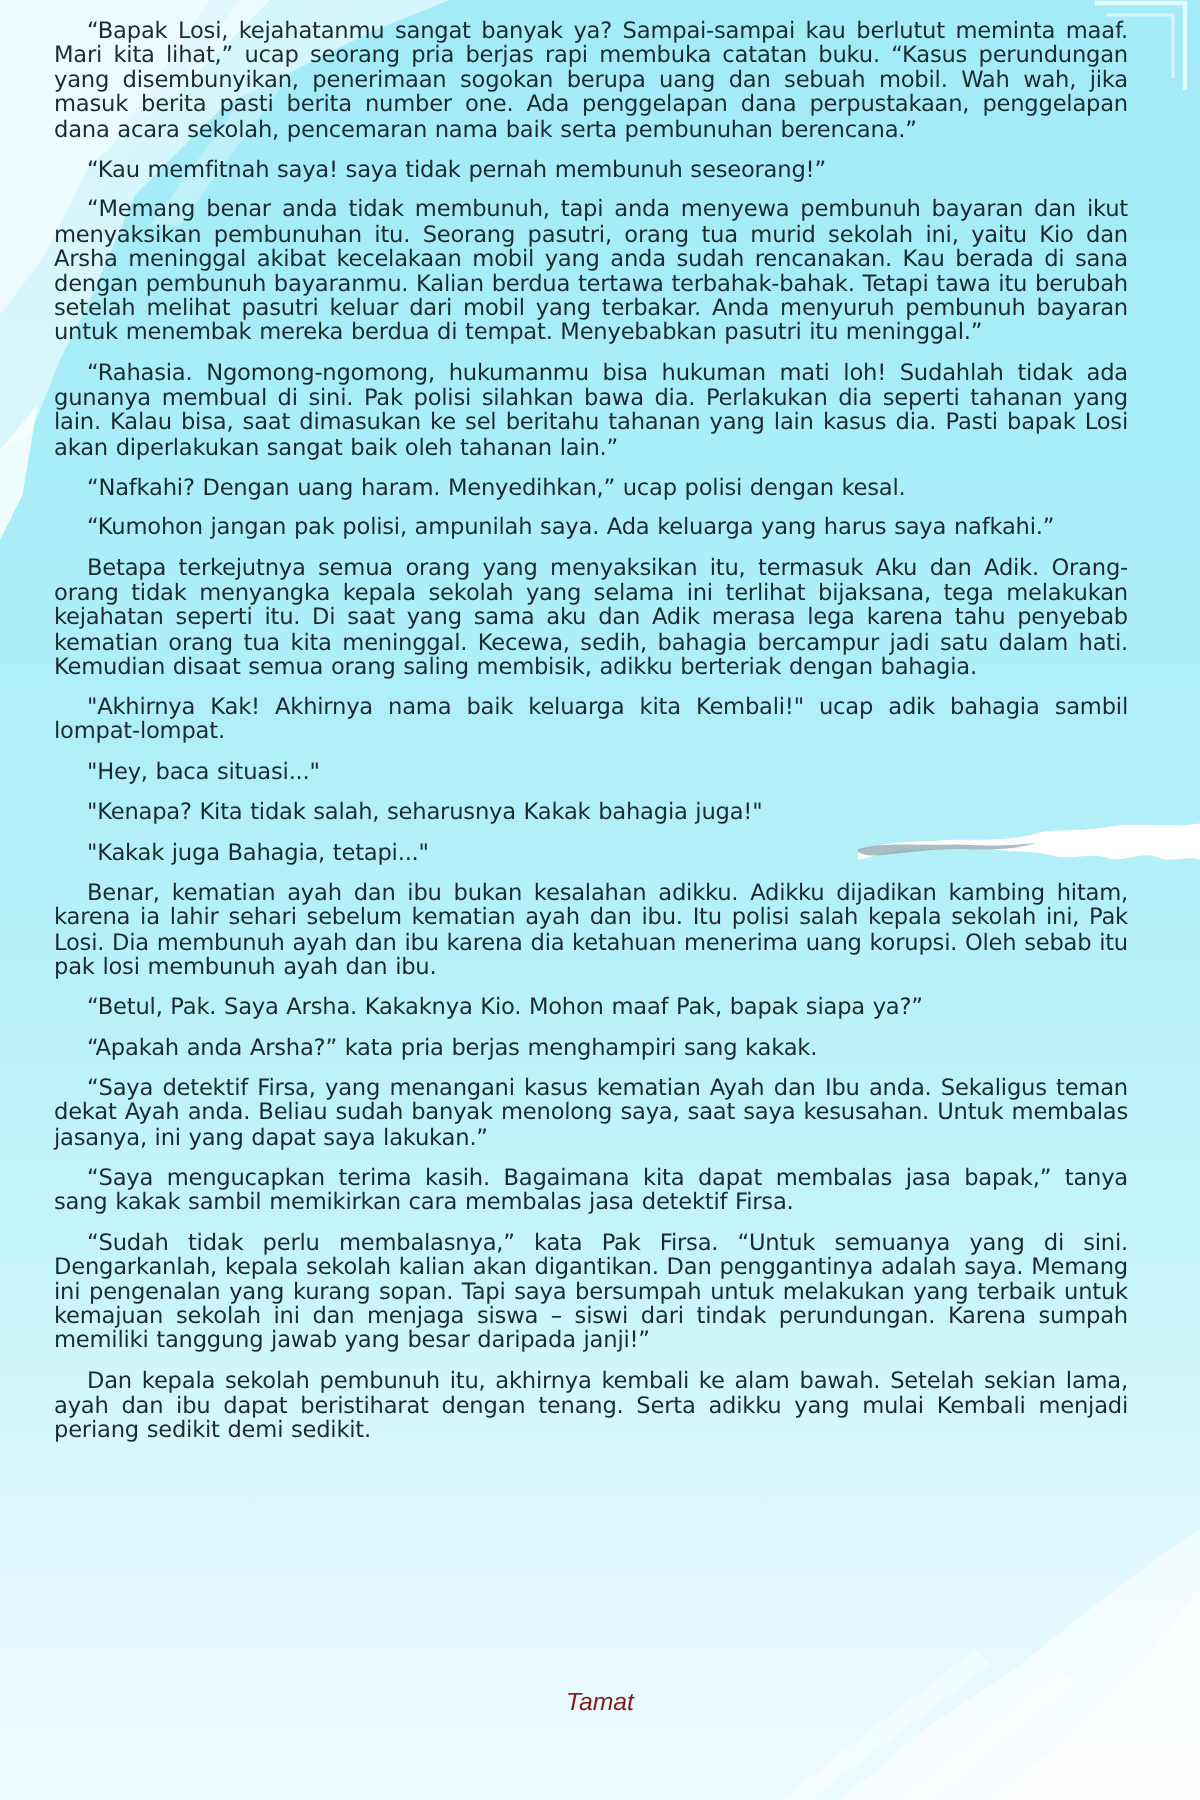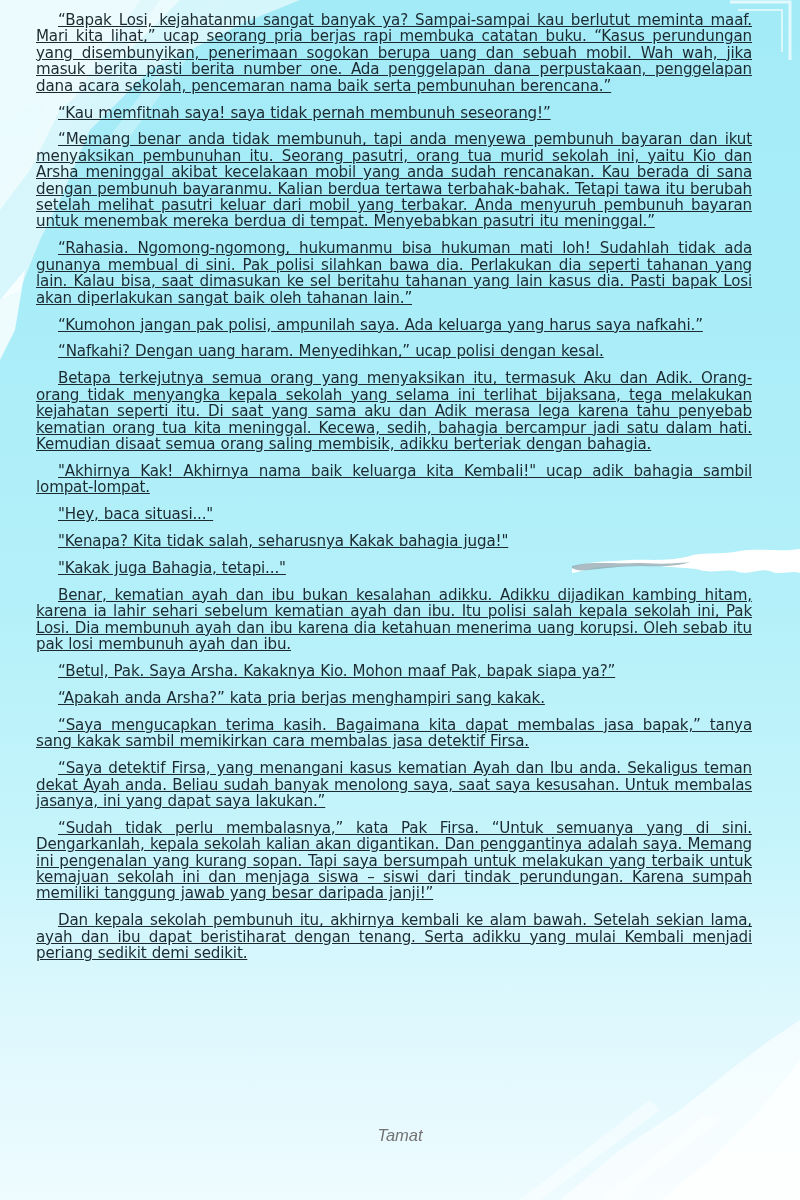--- a/index.html
+++ b/index.html
@@ -22,42 +22,41 @@
     }
     .page {
       position: absolute;
       left: 36px;
       right: 48px;
       top: 12px;
       font-size: 15.1px;
       line-height: 16.4px;
       letter-spacing: -0.15px;
       text-align: justify;
-      text-decoration: underline;
     }
     .page p {
       margin: 0 0 10.5px 0;
       text-indent: 22px;
       word-spacing: 0.5px;
     }
     .page p.short {
       text-align: left;
     }
     .page p.last {
       margin-bottom: 33px;
     }
     .tamat {
       position: absolute;
       left: 0;
       right: 0;
       top: 1126px;
       text-align: center;
       font-style: italic;
       font-size: 16.5px;
-      color: #737373;
+      color: #7f1d1d;
       font-family: "Liberation Sans", sans-serif;
       text-indent: 0;
       padding-left: 0;
     }
   </style>
 </head>
 <body>
 
 <svg class="bg-layer" width="800" height="1200" viewBox="0 0 800 1200" xmlns="http://www.w3.org/2000/svg">
 
@@ -79,29 +78,29 @@
   <path d="M800 1060 L800 1200 L660 1200 L710 1160 L760 1110 Z" fill="#ffffff" opacity="0.7"></path>
   <path d="M520 1200 L540 1200 L660 1110 L650 1100 Z" fill="#ffffff" opacity="0.45"></path>
   <path d="M600 1200 L620 1200 L720 1120 L705 1115 Z" fill="#ffffff" opacity="0.4"></path>
 </svg>
 
 <main class="page">
   <p>“Bapak Losi, kejahatanmu sangat banyak ya? Sampai-sampai kau berlutut meminta maaf. Mari kita lihat,” ucap seorang pria berjas rapi membuka catatan buku. “Kasus perundungan yang disembunyikan, penerimaan sogokan berupa uang dan sebuah mobil. Wah wah, jika masuk berita pasti berita number one. Ada penggelapan dana perpustakaan, penggelapan dana acara sekolah, pencemaran nama baik serta pembunuhan berencana.”</p>
   <p class="short">“Kau memfitnah saya! saya tidak pernah membunuh seseorang!”</p>
   <p>“Memang benar anda tidak membunuh, tapi anda menyewa pembunuh bayaran dan ikut menyaksikan pembunuhan itu. Seorang pasutri, orang tua murid sekolah ini, yaitu Kio dan Arsha meninggal akibat kecelakaan mobil yang anda sudah rencanakan. Kau berada di sana dengan pembunuh bayaranmu. Kalian berdua tertawa terbahak-bahak. Tetapi tawa itu berubah setelah melihat pasutri keluar dari mobil yang terbakar. Anda menyuruh pembunuh bayaran untuk menembak mereka berdua di tempat. Menyebabkan pasutri itu meninggal.”</p>
   <p>“Rahasia. Ngomong-ngomong, hukumanmu bisa hukuman mati loh! Sudahlah tidak ada gunanya membual di sini. Pak polisi silahkan bawa dia. Perlakukan dia seperti tahanan yang lain. Kalau bisa, saat dimasukan ke sel beritahu tahanan yang lain kasus dia. Pasti bapak Losi akan diperlakukan sangat baik oleh tahanan lain.”</p>
+  <p class="short">“Nafkahi? Dengan uang haram. Menyedihkan,” ucap polisi dengan kesal.</p>
   <p class="short">“Kumohon jangan pak polisi, ampunilah saya. Ada keluarga yang harus saya nafkahi.”</p>
-  <p class="short">“Nafkahi? Dengan uang haram. Menyedihkan,” ucap polisi dengan kesal.</p>
   <p>Betapa terkejutnya semua orang yang menyaksikan itu, termasuk Aku dan Adik. Orang-orang tidak menyangka kepala sekolah yang selama ini terlihat bijaksana, tega melakukan kejahatan seperti itu. Di saat yang sama aku dan Adik merasa lega karena tahu penyebab kematian orang tua kita meninggal. Kecewa, sedih, bahagia bercampur jadi satu dalam hati. Kemudian disaat semua orang saling membisik, adikku berteriak dengan bahagia.</p>
   <p>"Akhirnya Kak! Akhirnya nama baik keluarga kita Kembali!" ucap adik bahagia sambil lompat-lompat.</p>
   <p class="short">"Hey, baca situasi..."</p>
   <p class="short">"Kenapa? Kita tidak salah, seharusnya Kakak bahagia juga!"</p>
   <p class="short">"Kakak juga Bahagia, tetapi..."</p>
   <p>Benar, kematian ayah dan ibu bukan kesalahan adikku. Adikku dijadikan kambing hitam, karena ia lahir sehari sebelum kematian ayah dan ibu. Itu polisi salah kepala sekolah ini, Pak Losi. Dia membunuh ayah dan ibu karena dia ketahuan menerima uang korupsi. Oleh sebab itu pak losi membunuh ayah dan ibu.</p>
   <p class="short">“Betul, Pak. Saya Arsha. Kakaknya Kio. Mohon maaf Pak, bapak siapa ya?”</p>
   <p class="short">“Apakah anda Arsha?” kata pria berjas menghampiri sang kakak.</p>
+  <p>“Saya detektif Firsa, yang menangani kasus kematian Ayah dan Ibu anda. Sekaligus teman dekat Ayah anda. Beliau sudah banyak menolong saya, saat saya kesusahan. Untuk membalas jasanya, ini yang dapat saya lakukan.”</p>
   <p>“Saya mengucapkan terima kasih. Bagaimana kita dapat membalas jasa bapak,” tanya sang kakak sambil memikirkan cara membalas jasa detektif Firsa.</p>
-  <p>“Saya detektif Firsa, yang menangani kasus kematian Ayah dan Ibu anda. Sekaligus teman dekat Ayah anda. Beliau sudah banyak menolong saya, saat saya kesusahan. Untuk membalas jasanya, ini yang dapat saya lakukan.”</p>
   <p>“Sudah tidak perlu membalasnya,” kata Pak Firsa. “Untuk semuanya yang di sini. Dengarkanlah, kepala sekolah kalian akan digantikan. Dan penggantinya adalah saya. Memang ini pengenalan yang kurang sopan. Tapi saya bersumpah untuk melakukan yang terbaik untuk kemajuan sekolah ini dan menjaga siswa – siswi dari tindak perundungan. Karena sumpah memiliki tanggung jawab yang besar daripada janji!”</p>
   <p class="last">Dan kepala sekolah pembunuh itu, akhirnya kembali ke alam bawah. Setelah sekian lama, ayah dan ibu dapat beristiharat dengan tenang. Serta adikku yang mulai Kembali menjadi periang sedikit demi sedikit.</p>
 </main>
 
 <div class="tamat">Tamat</div>
 
 </body></html>

